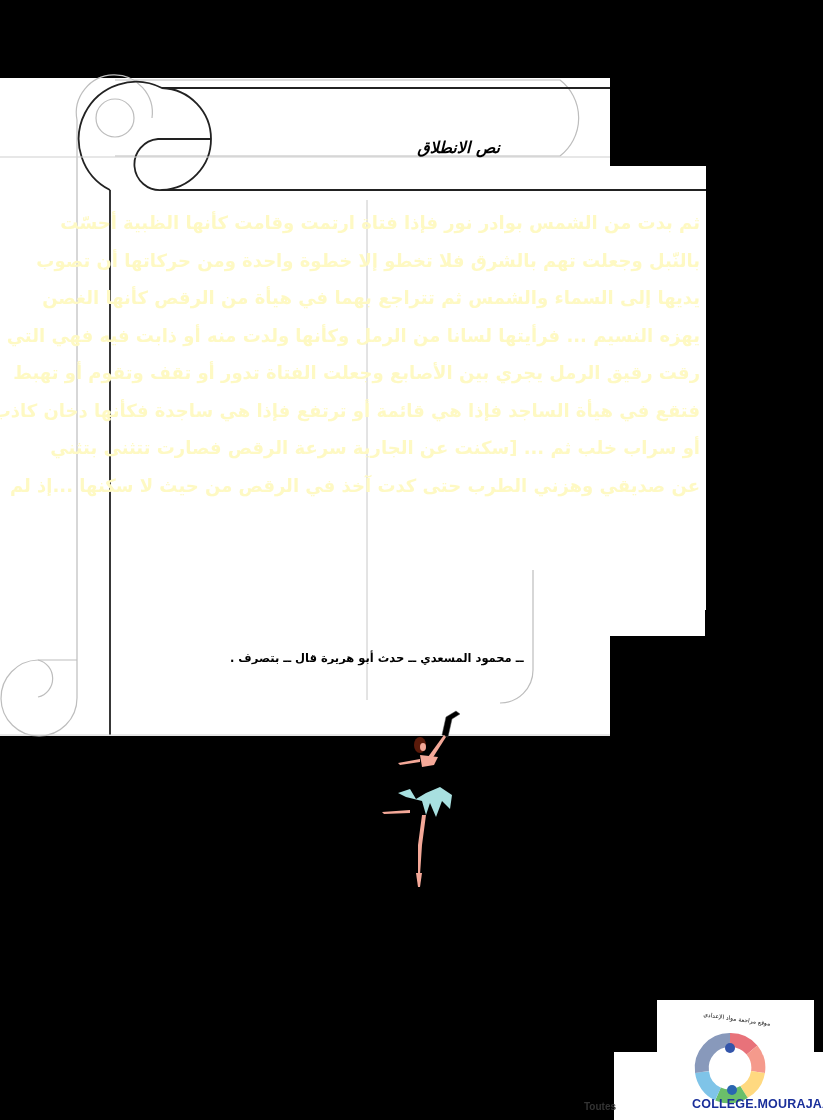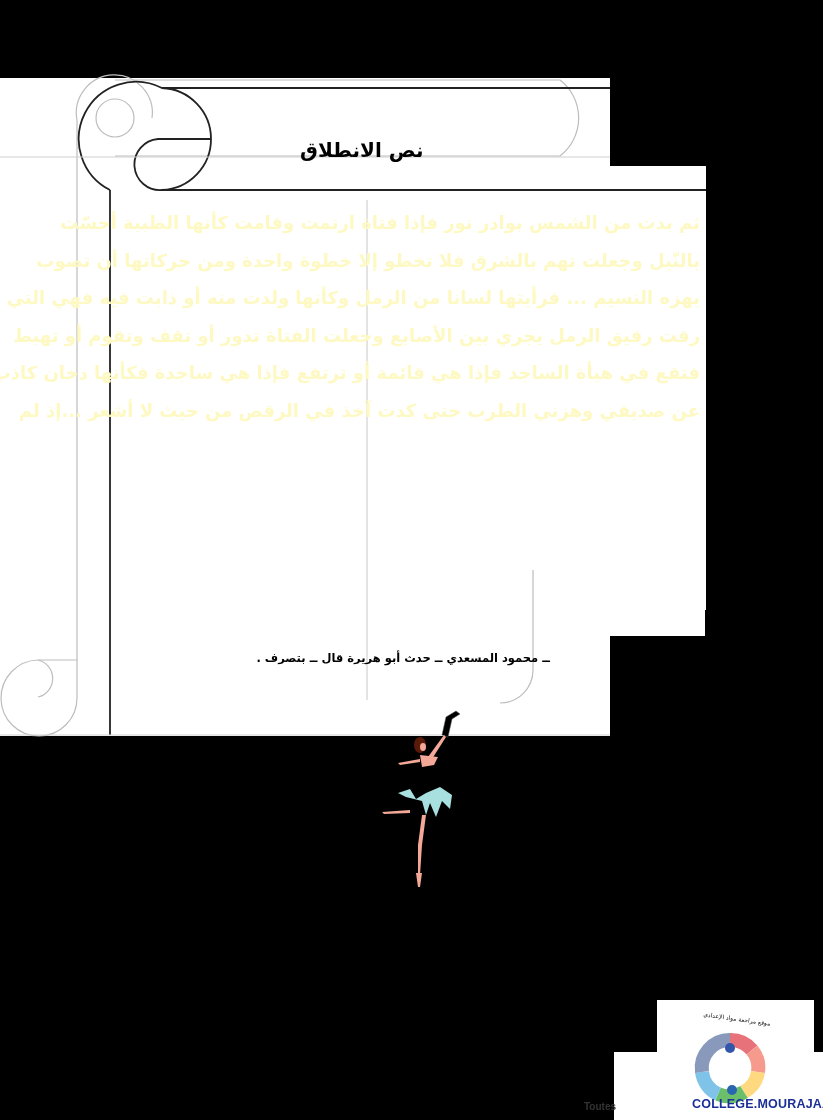--- a/index.html
+++ b/index.html
@@ -5,35 +5,36 @@
   html, body { margin: 0; padding: 0; }
   body {
     width: 823px; height: 1120px; position: relative; overflow: hidden;
     background: #000000;
     font-family: "DejaVu Sans", sans-serif;
   }
   .page-white { position: absolute; background: #ffffff; }
   #frame-svg { position: absolute; left: 0; top: 0; }
   .title {
     position: absolute; left: 300px; top: 138px; width: 200px; height: 28px;
-    text-align: left; direction: rtl;
-    font-family: "DejaVu Sans", sans-serif; font-weight: bold; font-size: 20px;
+    text-align: right; direction: rtl;
+    font-family: "DejaVu Sans", sans-serif; font-weight: bold; font-size: 16px;
     color: #000;
+    font-style: italic;
   }
   .passage {
     position: absolute; left: 120px; top: 204px; width: 580px;
     direction: rtl; text-align: justify; text-align-last: right;
     font-family: "DejaVu Sans", sans-serif; font-weight: bold;
     font-size: 18px; line-height: 37.5px; color: #fef9c3;
   }
   .passage .line { display: block; white-space: nowrap; text-align-last: justify; }
   .passage .line.last { text-align-last: right; }
   .source {
     position: absolute; left: 230px; top: 651px; width: 320px;
-    direction: rtl; text-align: right;
+    direction: rtl; text-align: left;
     font-family: "DejaVu Sans", sans-serif; font-weight: bold; font-size: 11.5px; color: #000;
   }
   .ballerina { position: absolute; left: 370px; top: 705px; width: 110px; height: 190px; }
   .logo-box { position: absolute; background: #fff; }
   .logo-url {
     position: absolute; left: 692px; top: 1097px;
     font-family: "Liberation Sans", sans-serif; font-weight: bold; font-size: 12.5px;
     color: #1a2f9a; letter-spacing: 0.2px;
   }
   .logo-toutes {
@@ -78,24 +79,26 @@
   <line x1="364" y1="160" x2="700" y2="160" stroke="#ffffff" stroke-width="0"></line>
   <line x1="0" y1="735" x2="610" y2="735" stroke="#cfcfcf" stroke-width="1"></line>
   <line x1="367" y1="200" x2="367" y2="700" stroke="#c8c8c8" stroke-width="1"></line>
 </svg>
 
 <div class="title">نص الانطلاق</div>
 
 <div class="passage">
   <span class="line">ثم بدت من الشمس بوادر نور فإذا فتاة ارتمت وقامت كأنها الظبية أحسّت</span>
   <span class="line">بالنّبل وجعلت تهم بالشرق فلا تخطو إلا خطوة واحدة ومن حركاتها أن تصوب</span>
+  <span class="line">يديها إلى السماء والشمس ثم تتراجع بهما في هيأة من الرقص كأنها الغصن</span>
   <span class="line">يهزه النسيم ... فرأيتها لسانا من الرمل وكأنها ولدت منه أو ذابت فيه فهي التي</span>
   <span class="line">رقت رقيق الرمل يجري بين الأصابع وجعلت الفتاة تدور أو تقف وتقوم أو تهبط</span>
   <span class="line">فتقع في هيأة الساجد فإذا هي قائمة أو ترتفع فإذا هي ساجدة فكأنها دخان كاذب</span>
-  <span class="line">عن صديقي وهزني الطرب حتى كدت آخذ في الرقص من حيث لا أشعر ...إذ لم</span>
+  <span class="line">أو سراب خلب ثم ... [سكنت عن الجارية سرعة الرقص فصارت تتثنى بتثني</span>
+  <span class="line">عن صديقي وهزني الطرب حتى كدت آخذ في الرقص من حيث لا سكنها ...إذ لم</span>
 </div>
 
 <div class="source">ــ محمود المسعدي ــ حدث أبو هريرة قال ــ بتصرف .</div>
 
 <svg class="ballerina" viewBox="0 0 110 190">
 
   <path d="M 72 30 L 76 12 L 86 6 L 90 9 L 82 14 L 78 32 Z" fill="#000" stroke="#555" stroke-width="0.5"></path>
 
   <ellipse cx="50" cy="40" rx="6" ry="8" fill="#5a1a0a"></ellipse>
   <ellipse cx="53" cy="42" rx="3" ry="4" fill="#f4a898"></ellipse>

